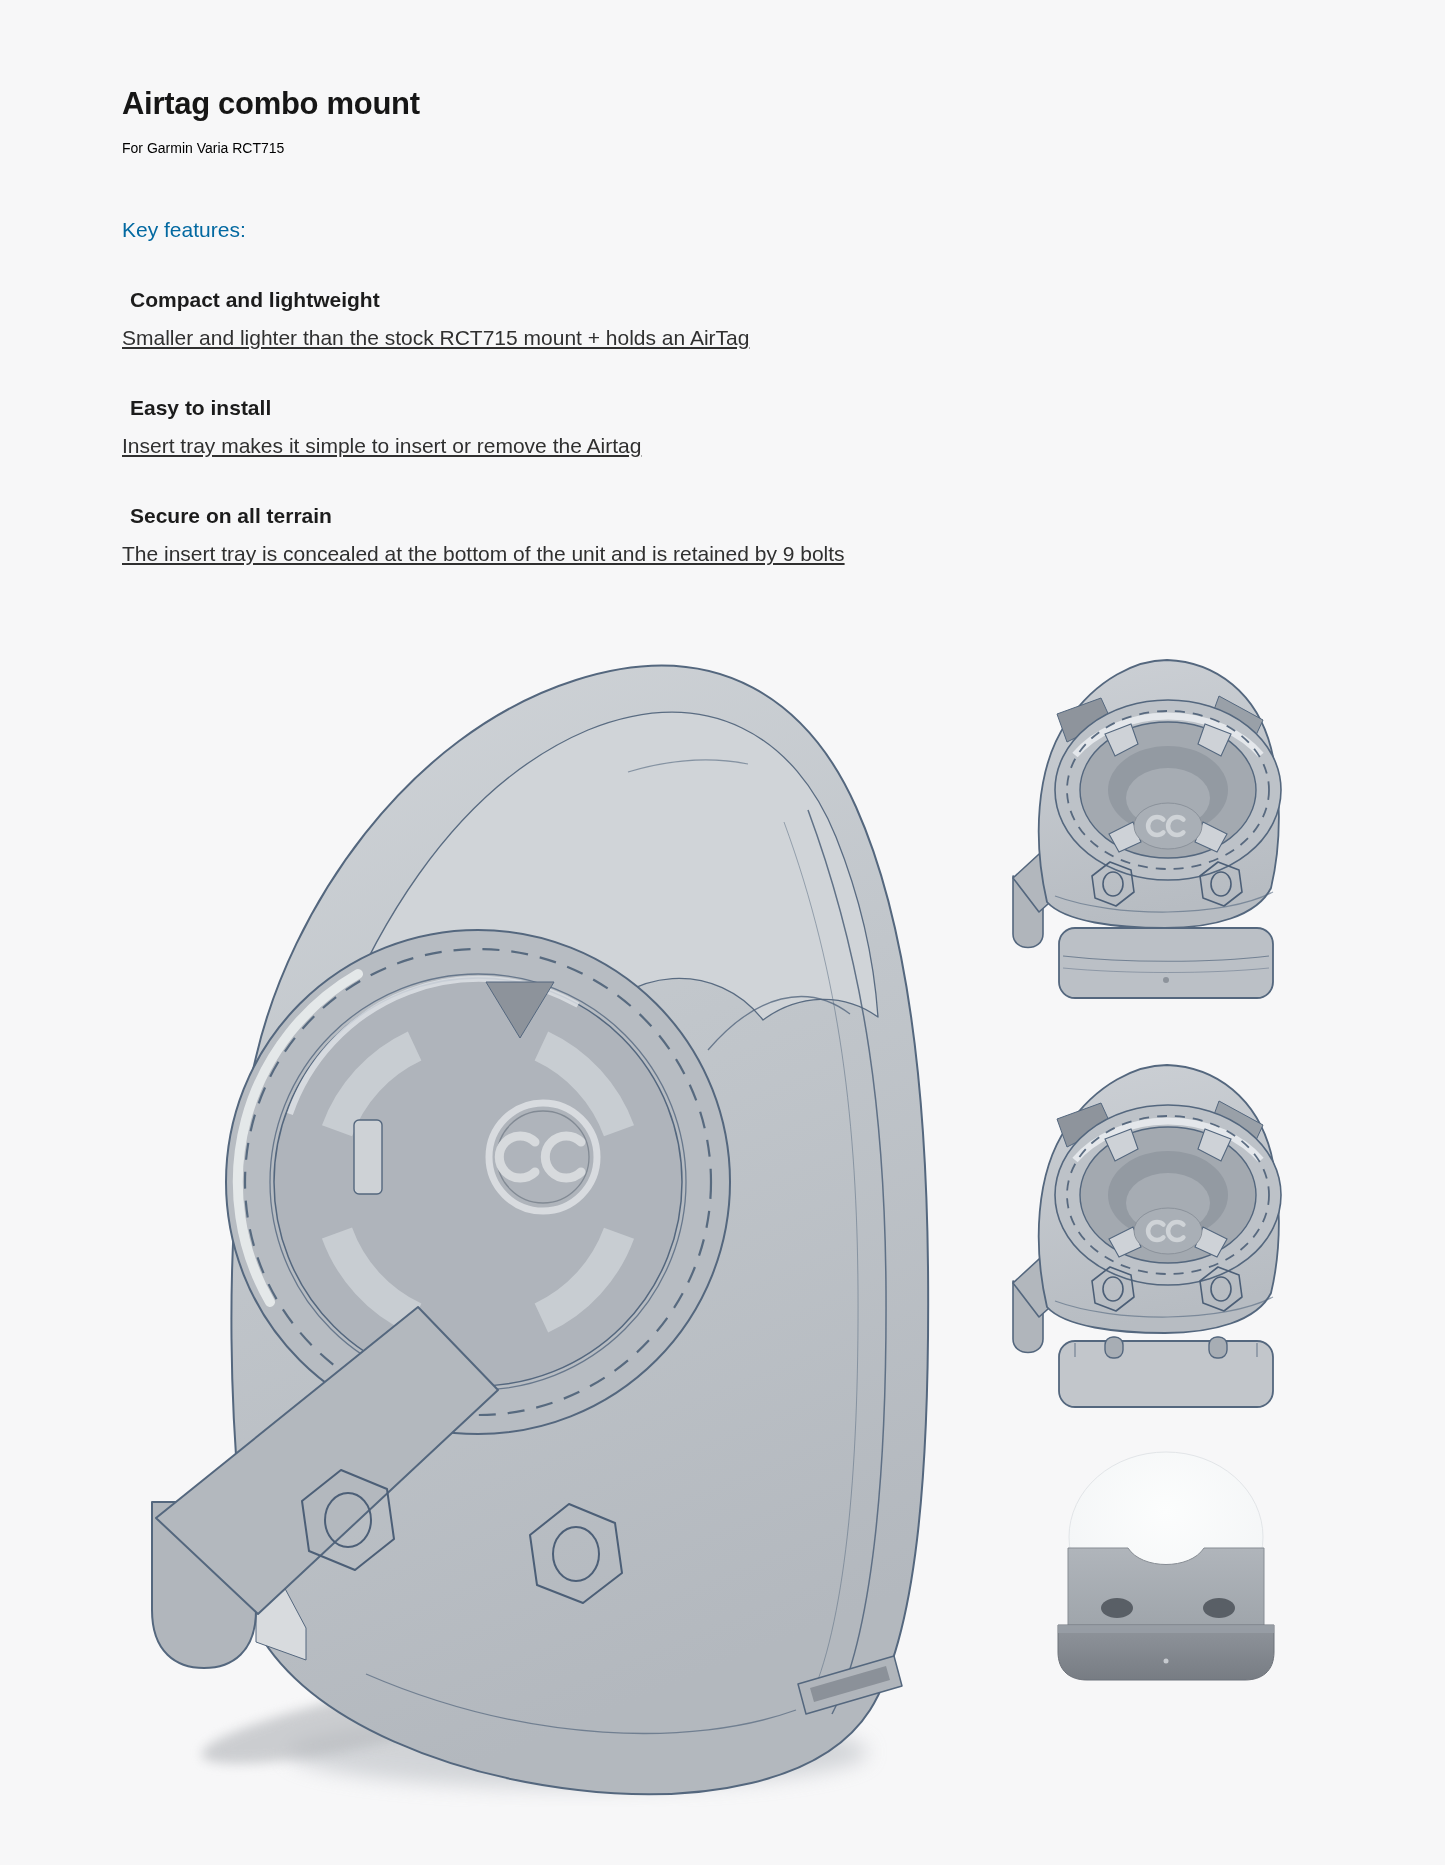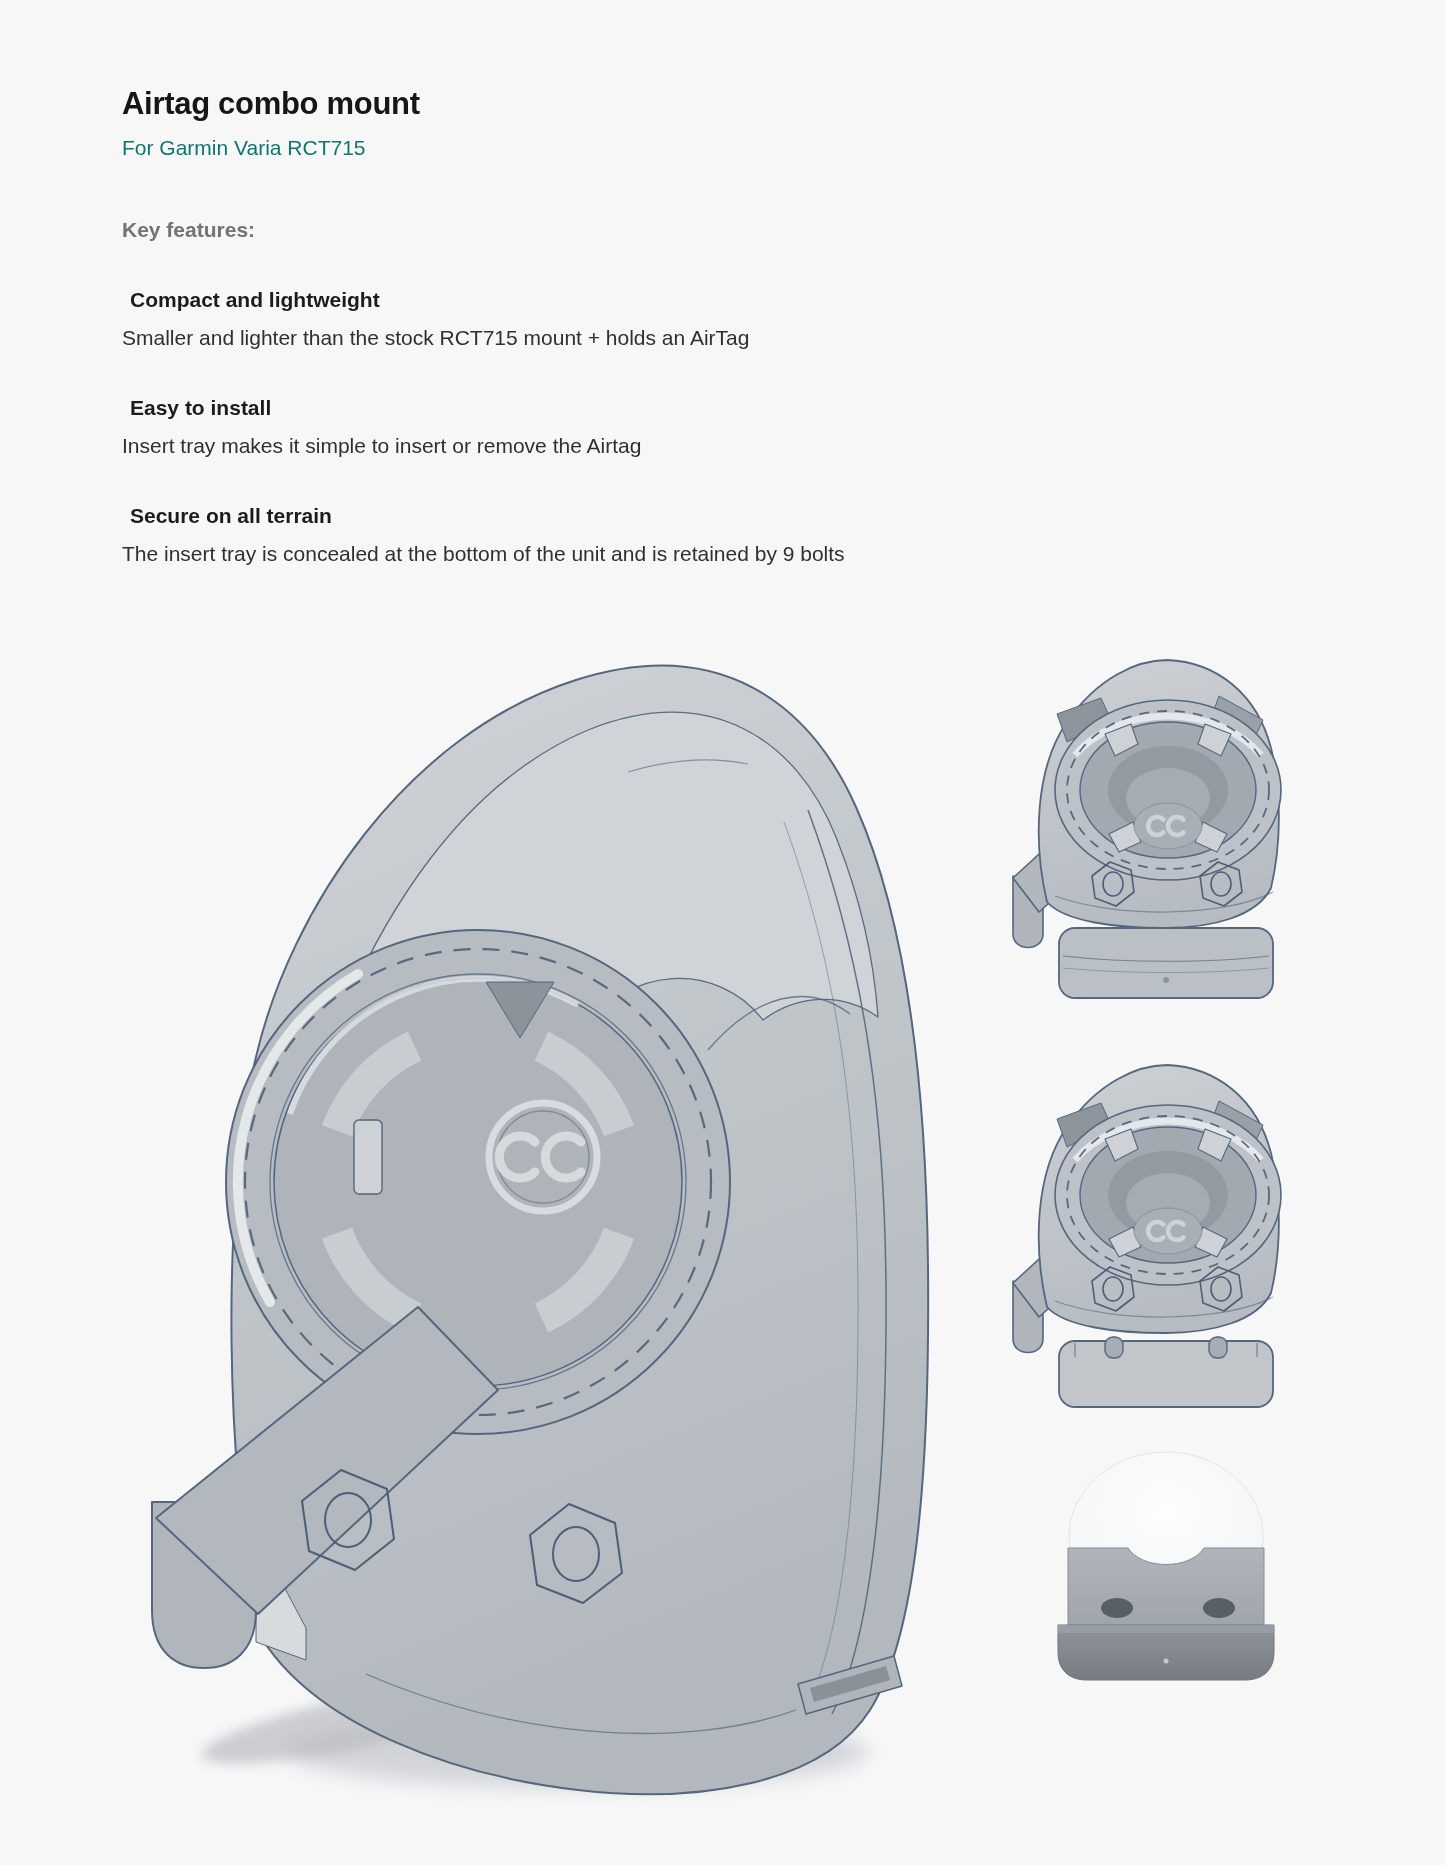--- a/index.html
+++ b/index.html
@@ -24,45 +24,46 @@
   }
   .title{
     font-size:31px;
     font-weight:700;
     letter-spacing:-0.3px;
     line-height:40px;
     margin:0;
     color:#161616;
   }
   .subtitle{
-    font-size:21px;
+    font-size:14px;
     line-height:30px;
     margin:9px 0 0 0;
-    color:#0f766e;
+    color:#000000;
   }
   .key-heading{
     font-size:21px;
-    font-weight:700;
+    font-weight:400;
     line-height:30px;
     margin:52px 0 0 0;
-    color:#737373;
+    color:#0369a1;
   }
   .feature{margin:40px 0 0 0;}
   .feature-title{
     font-size:21px;
     font-weight:700;
     line-height:30px;
     margin:8px;
     color:#1c1c1c;
   }
   .feature-body{
     font-size:21px;
     line-height:30px;
     margin:3px 0 0 0;
     color:#303030;
+    text-decoration:underline;
   }
   .fig{position:absolute;}
   .fig-main{left:108px;top:642px;width:830px;height:1165px;}
   .fig-a{left:1005px;top:650px;width:300px;height:365px;}
   .fig-b{left:1005px;top:1055px;width:300px;height:365px;}
   .fig-c{left:1040px;top:1440px;width:250px;height:250px;}
   svg{display:block;}
 </style>
 </head>
 <body>

